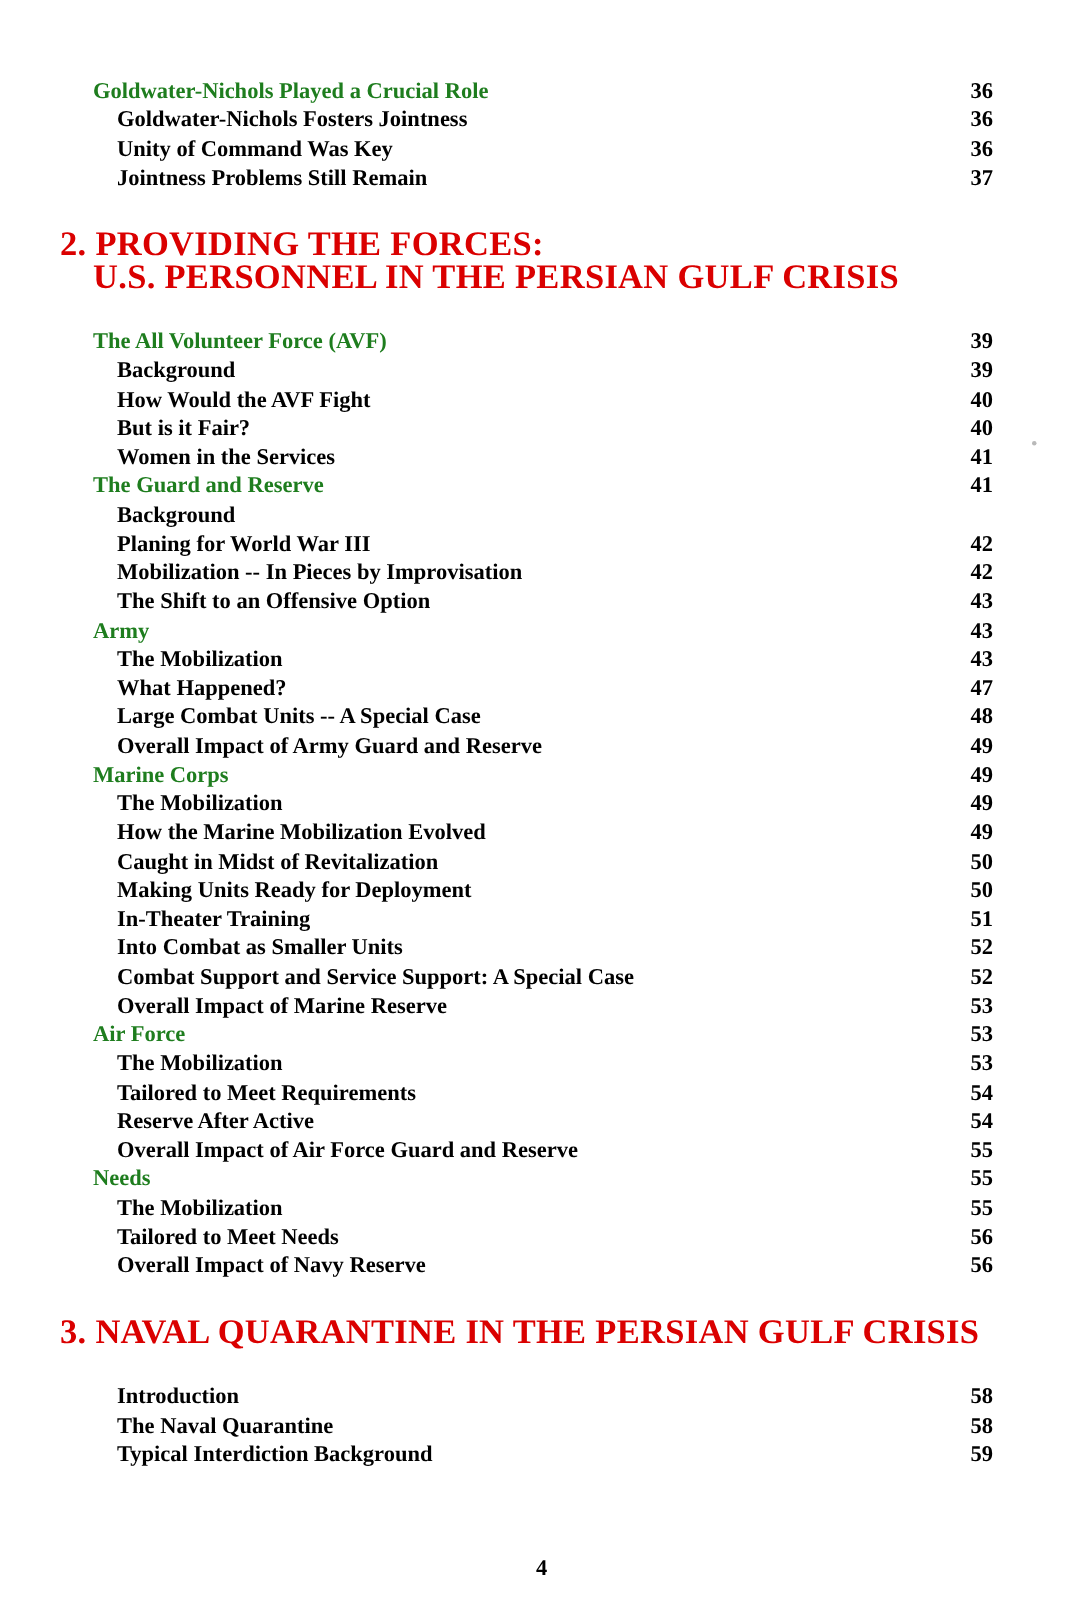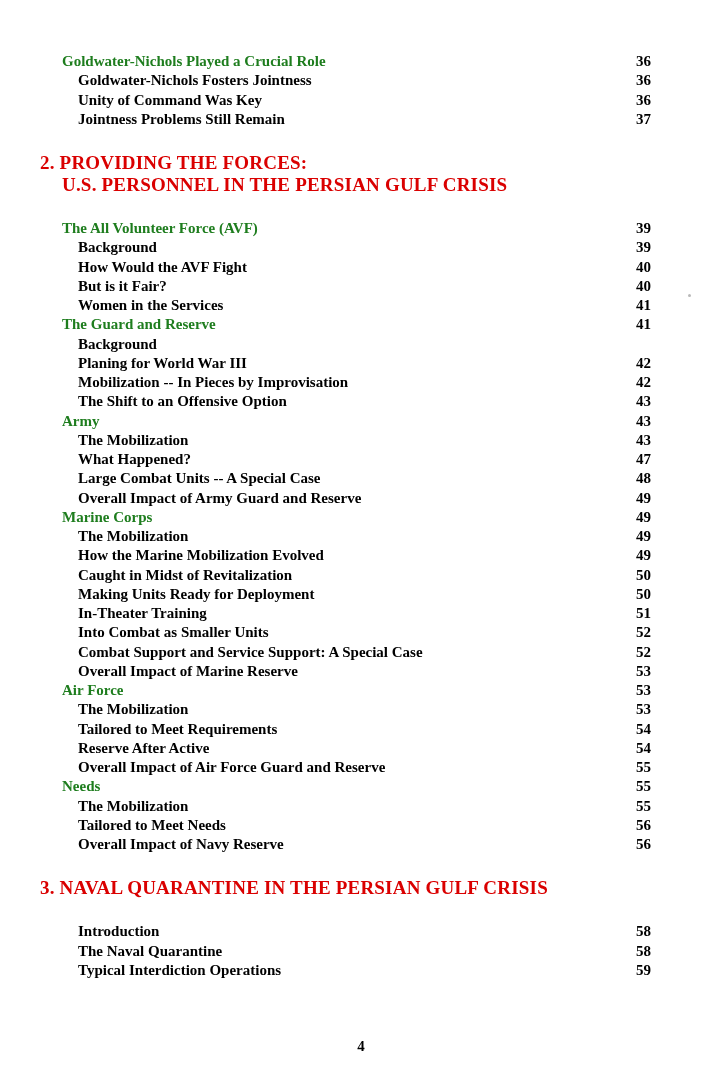--- a/index.html
+++ b/index.html
@@ -26,26 +26,26 @@
     font-size: 15px;
     line-height: 19.25px;
     white-space: nowrap;
     font-family: Liberation Serif, serif;
   }
   .row .label { color: #000; }
   .row .label.green { color: #1e7d1e; }
   .row.indent .label { padding-left: 16px; }
   .row .page-num {
     min-width: 26px;
-    text-align: left;
+    text-align: right;
     color: #000;
   }
   .red-heading {
     color: #da0000;
-    font-size: 19px;
+    font-size: 23px;
     line-height: 22px;
     margin: 23px 0 23px -22px;
     letter-spacing: 0.2px;
   }
   .red-heading .heading-line { white-space: nowrap; }
   .red-heading .heading-line.cont { padding-left: 22px; }
   .footer {
     position: absolute;
     left: 0; right: 0;
     top: 1038px;
@@ -230,21 +230,21 @@
       <div class="entries">
         <div class="row indent">
           <span class="label black">Introduction</span>
           <span class="page-num">58</span>
         </div>
         <div class="row indent">
           <span class="label black">The Naval Quarantine</span>
           <span class="page-num">58</span>
         </div>
         <div class="row indent">
-          <span class="label black">Typical Interdiction Operations</span>
+          <span class="label black">Typical Interdiction Background</span>
           <span class="page-num">59</span>
         </div>
       </div>
     </div>
 </div>
 
 <div class="footer">4</div>
 <div class="scan-artifact"></div>
 
 </body></html>

